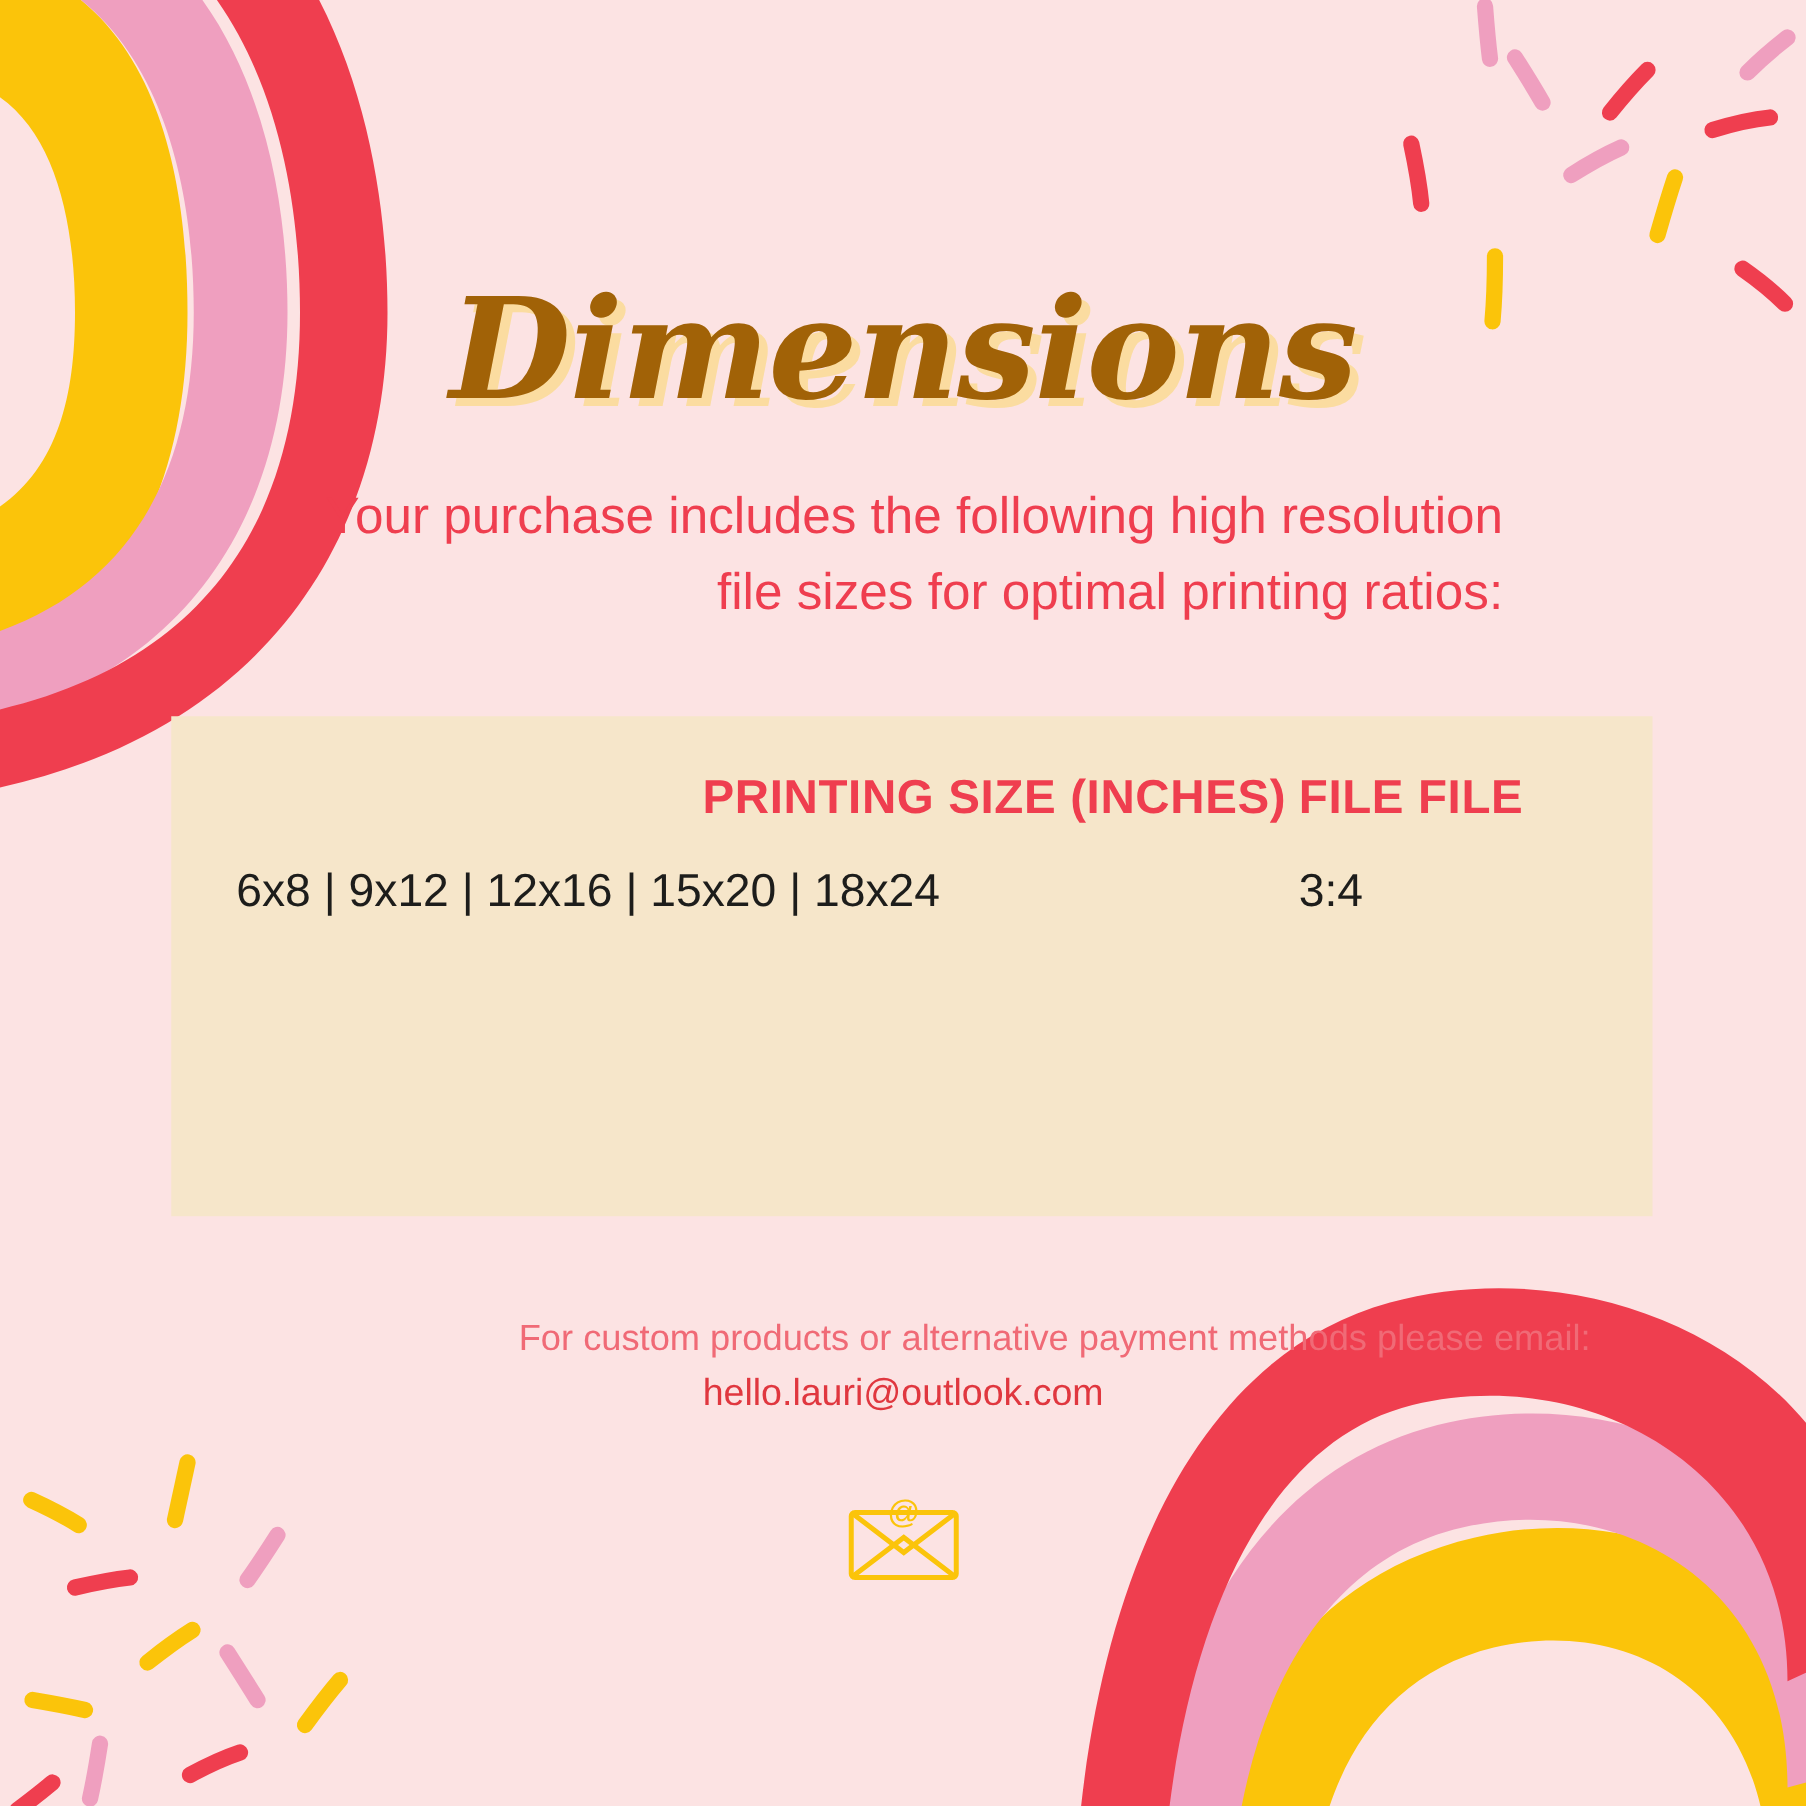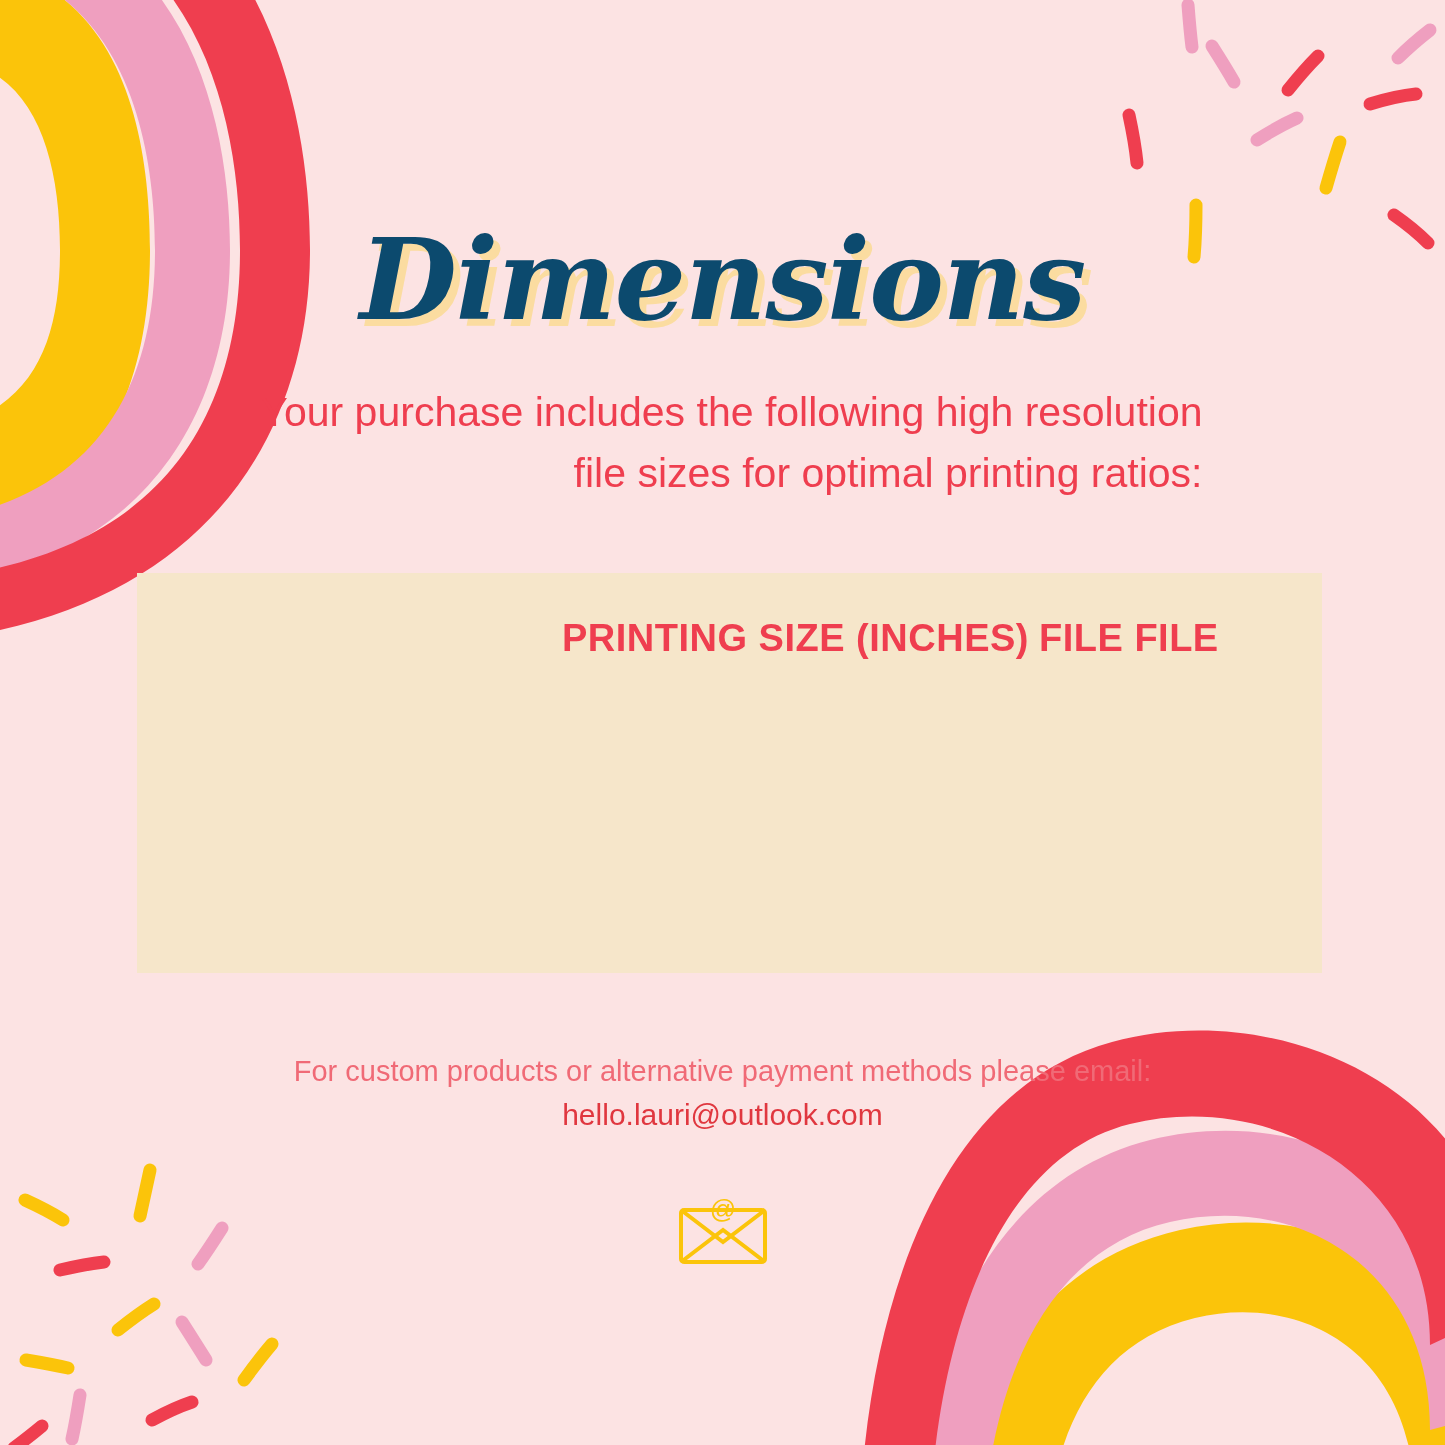--- a/index.html
+++ b/index.html
@@ -40,21 +40,21 @@
     position: absolute;
     top: 218px;
     left: 0;
     width: 100%;
     text-align: center;
     font-family: "DejaVu Serif", serif;
     font-weight: bold;
     font-style: italic;
     font-size: 112px;
     letter-spacing: -1px;
-    color: #0c4a6e;
+    color: #a16207;
     text-shadow: 7px 7px 0 #fbdca0;
     line-height: 1.1;
   }
 
   
   .subtitle {
     position: absolute;
     top: 382px;
     left: 50%;
     transform: translateX(-50%);
@@ -117,20 +117,21 @@
     top: 1050px;
     left: 50%;
     transform: translateX(-50%);
     width: 1100px;
     text-align: center;
   }
   .footer-line {
     color: #f06a76;
     font-size: 29px;
     line-height: 1.5;
+    text-align: right;
   }
   .footer-email {
     color: #e0373f;
     font-size: 30px;
     font-weight: normal;
     margin-top: 4px;
   }
 
   .envelope {
     position: absolute;
@@ -195,20 +196,24 @@
     <div class="panel">
       <div class="panel-inner">
         <table class="table">
           <thead>
             <tr>
               <th class="col-sizes">PRINTING SIZE (INCHES)</th>
               <th class="ratio-head">FILE FILE</th>
             </tr>
           </thead>
           <tbody>
+            <tr>
+              <td>6x8 | 9x12 | 12x16 | 15x20 | 18x24</td>
+              <td class="ratio">3:4</td>
+            </tr>
           </tbody>
         </table>
       </div>
     </div>
 
     <div class="footer">
       <div class="footer-line">For custom products or alternative payment methods please email:</div>
       <div class="footer-email">hello.lauri@outlook.com</div>
     </div>
 

